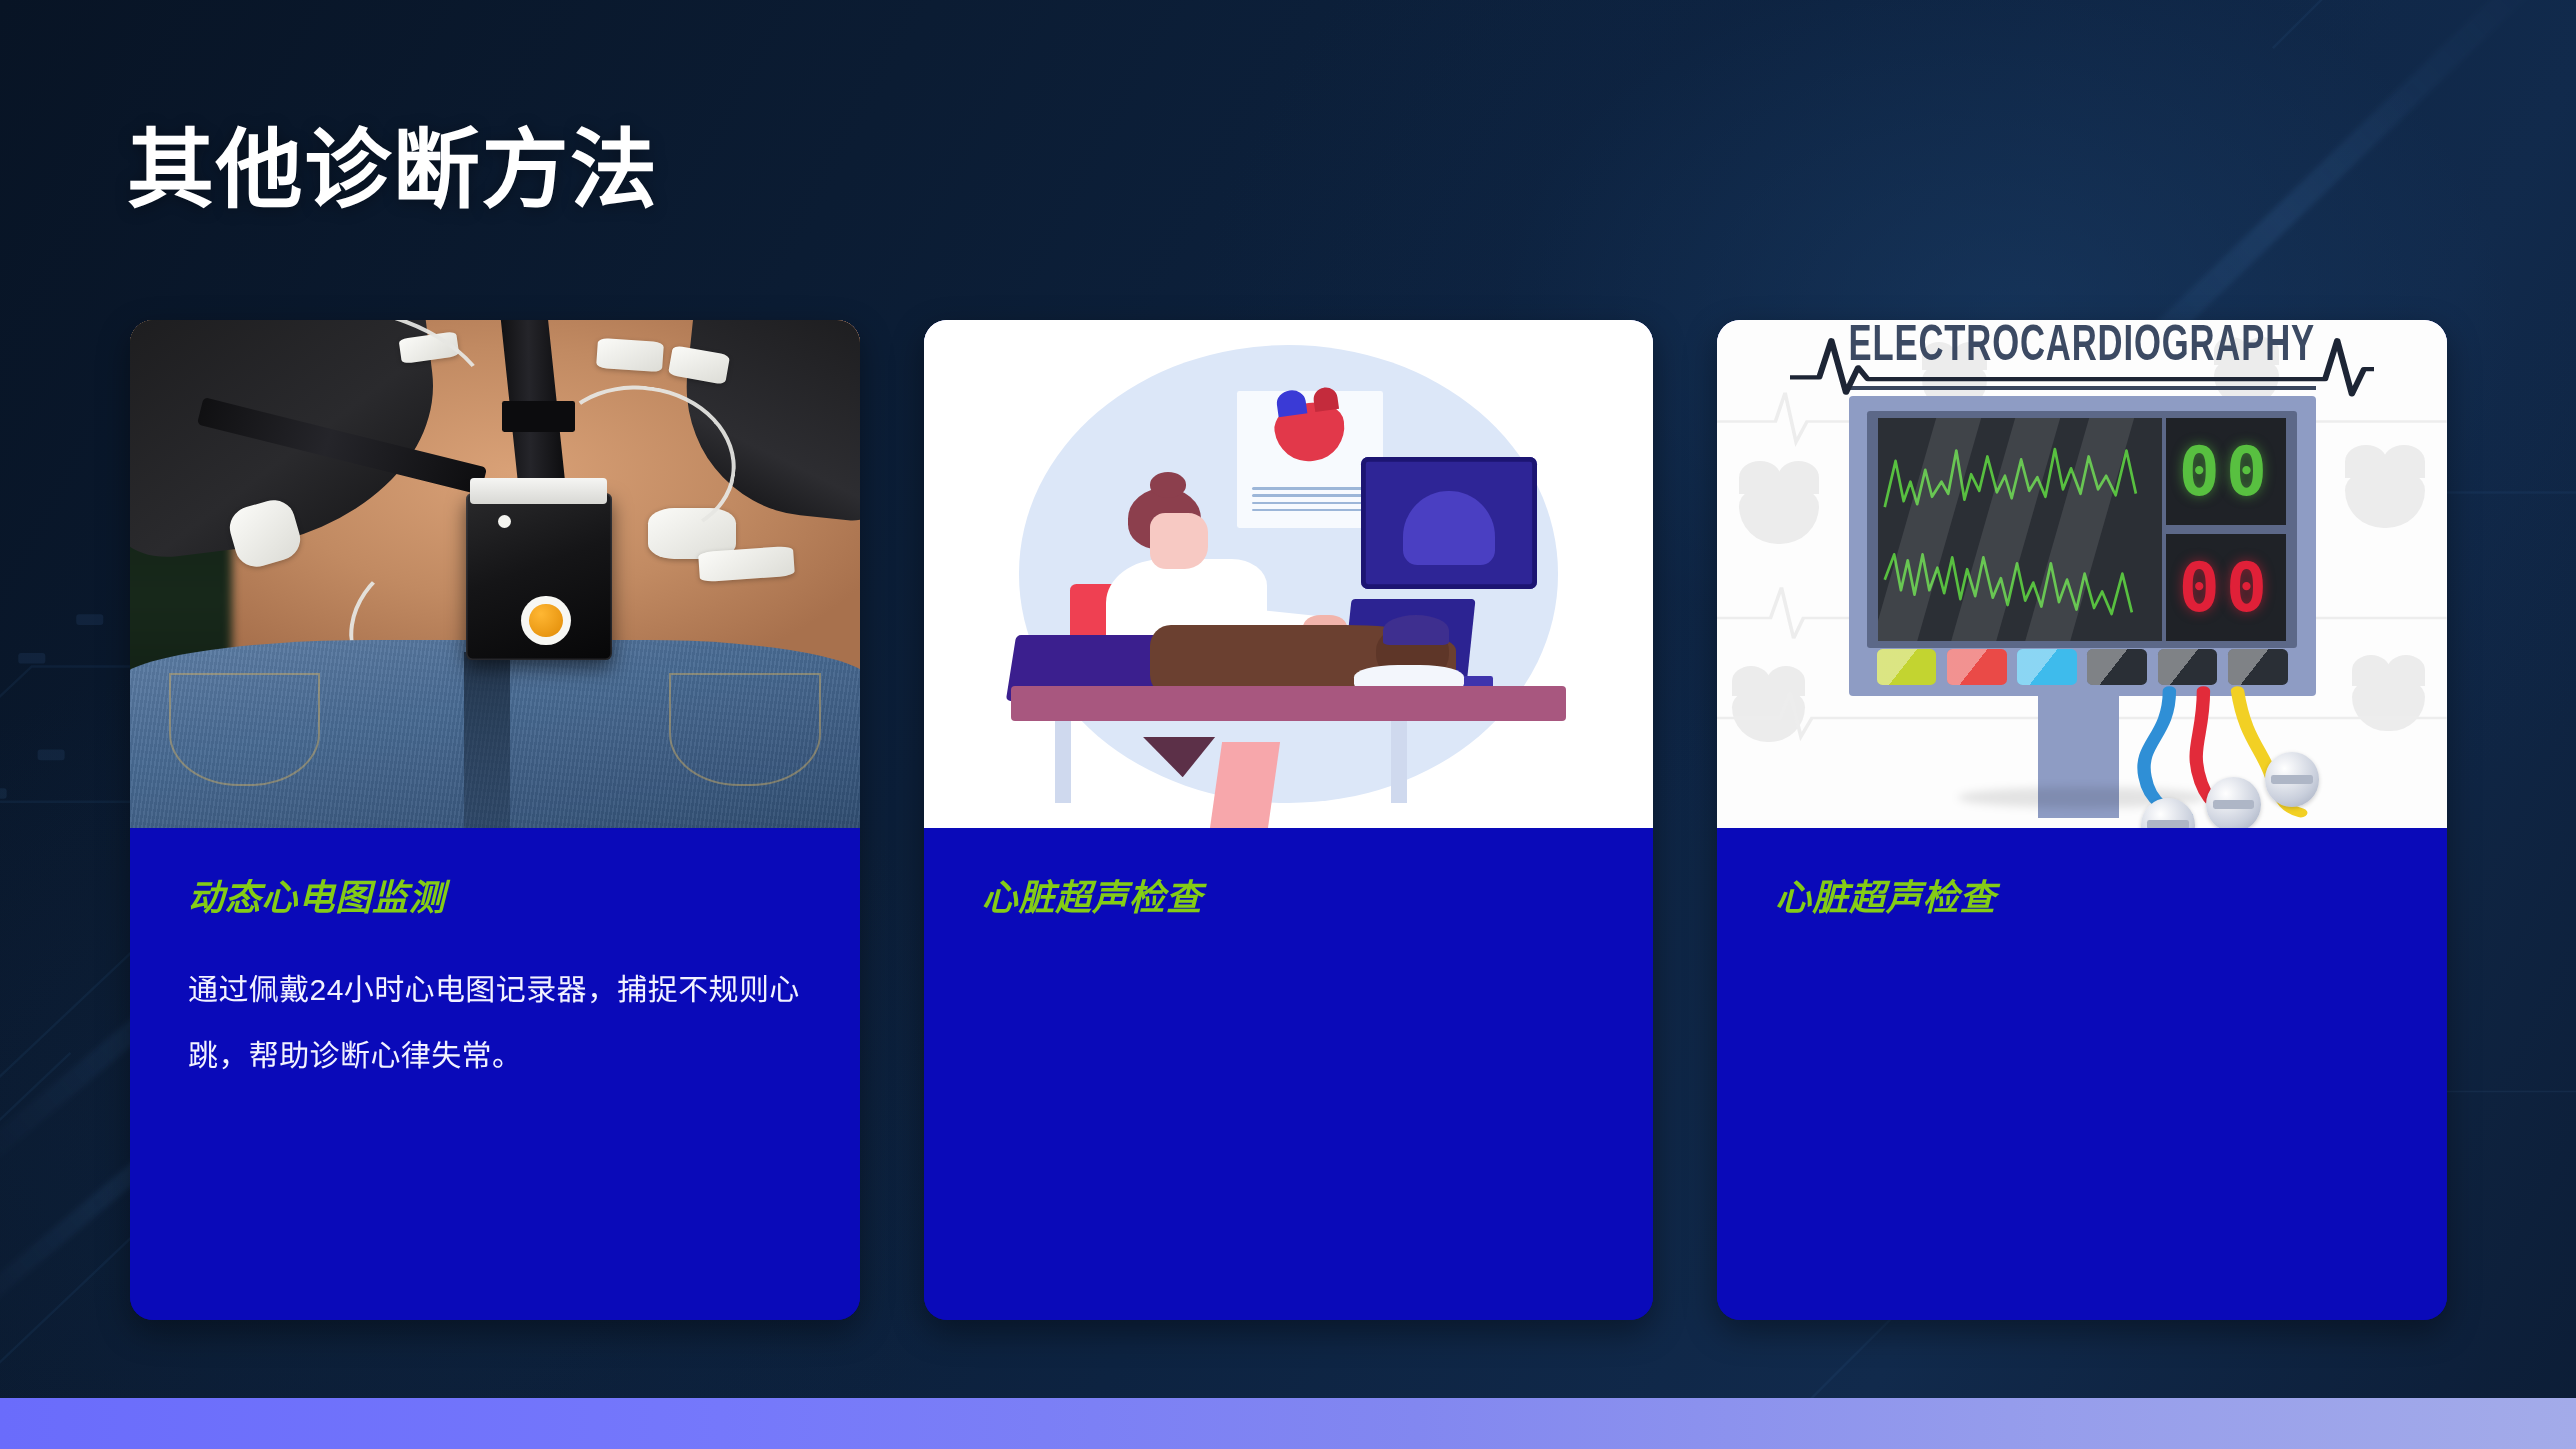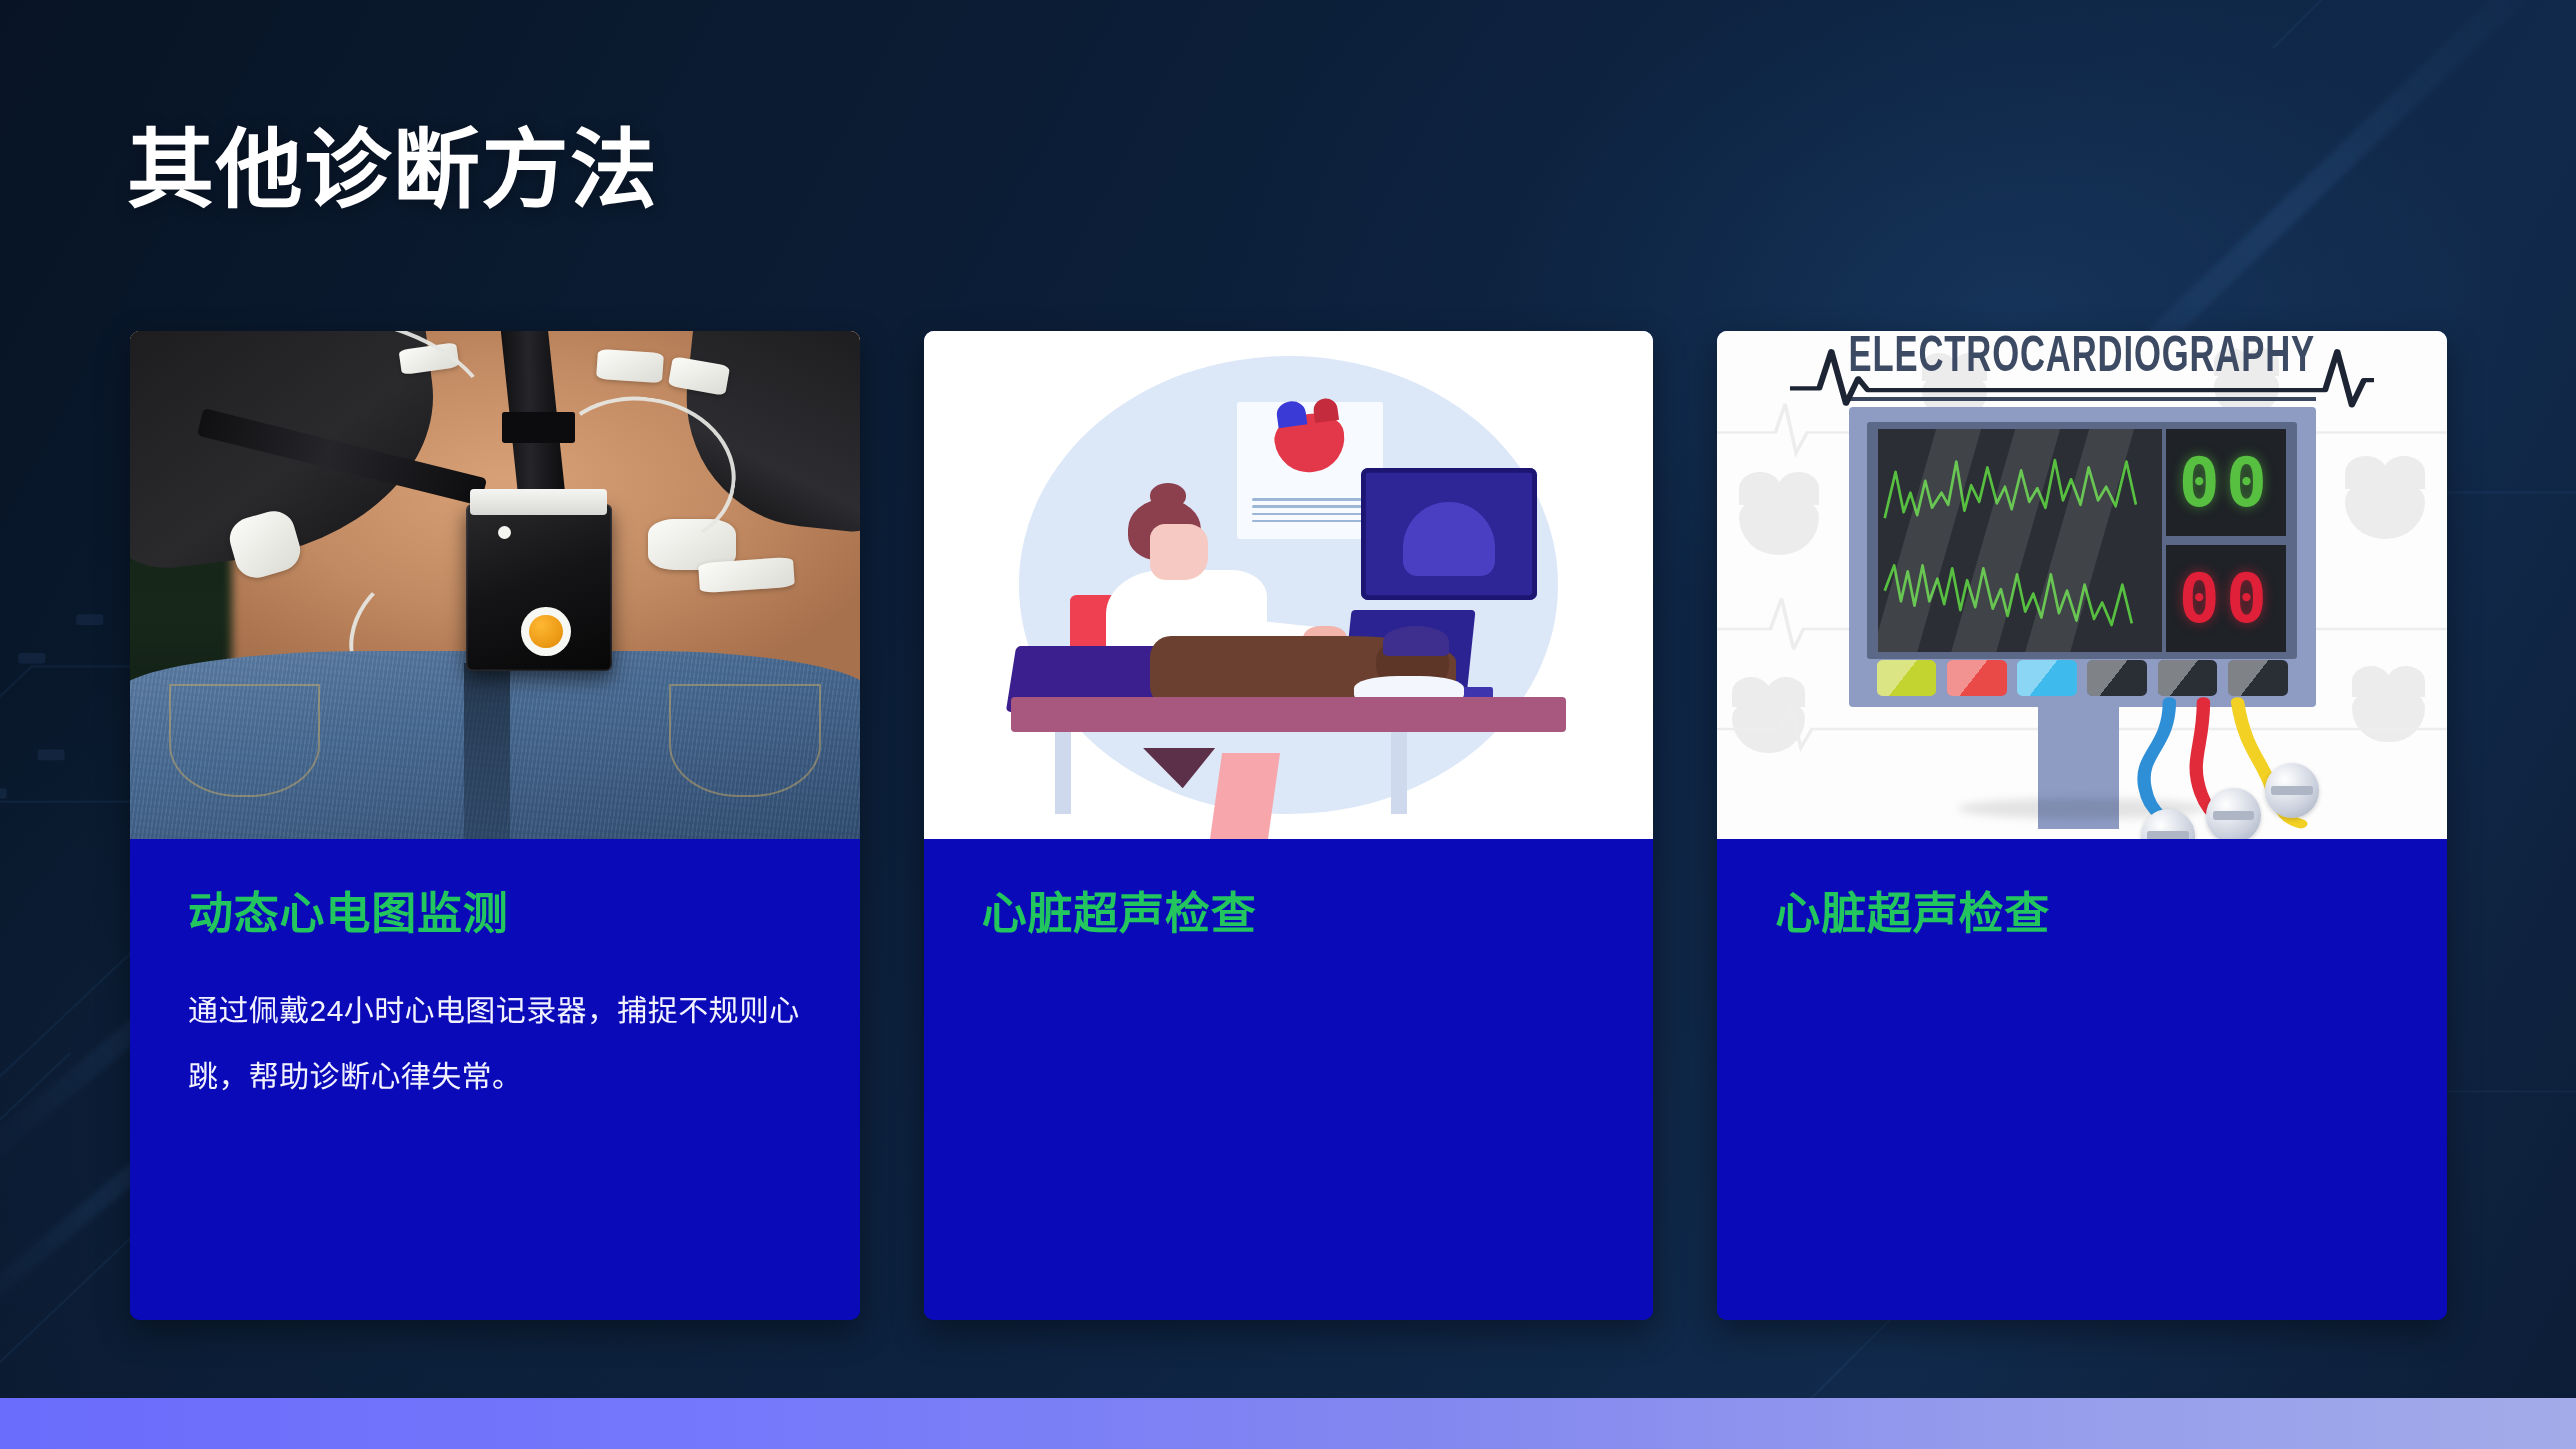--- a/index.html
+++ b/index.html
@@ -49,47 +49,47 @@
   
   #cards {
     position:absolute;
     left:130px; top:320px;
     width:2317px; height:1000px;
     display:flex;
     gap:64px;
   }
   .card {
     flex:1 1 0;
-    border-radius:10px;
+    border-radius:23px;
     overflow:hidden;
     display:flex;
     flex-direction:column;
     background:#0a0ab9;
     box-shadow:0 11.3px 32px rgba(0,0,0,.38);
-    margin-top:11px;
   }
   .card-media {
     height:508px;
     position:relative;
     overflow:hidden;
     flex:0 0 508px;
     background:#ffffff;
   }
   .card-body {
     flex:1 1 auto;
     background:#0a0ab9;
     padding:50px 58px 0 58px;
   }
   .card-title {
-    font-size:45px;
+    font-size:36px;
     font-weight:700;
-    color:#22c55e;
+    color:#84cc16;
     line-height:1.1;
     letter-spacing:0.8px;
     margin-bottom:39px;
+    font-style:italic;
   }
   .card-desc {
     font-size:30px;
     font-weight:400;
     color:#f2f2ff;
     line-height:66px;
     letter-spacing:0.4px;
   }
 
   

